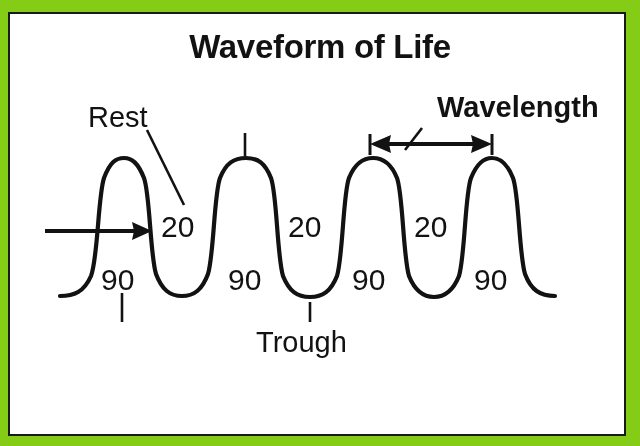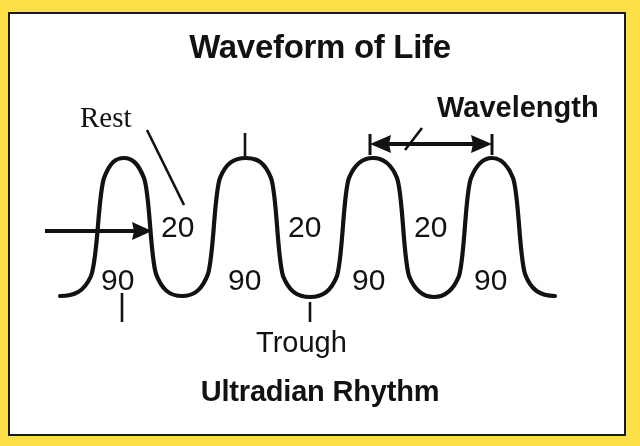--- a/index.html
+++ b/index.html
@@ -10,21 +10,21 @@
   body {
     width: 640px;
     height: 446px;
     font-family: "Liberation Sans", sans-serif;
     overflow: hidden;
   }
   #figure {
     position: relative;
     width: 640px;
     height: 446px;
-    background: #fde047;
+    background: #84cc16;
   }
   .frame {
     position: absolute;
     left: 8px;
     top: 12px;
     width: 618px;
     height: 424px;
     border: 2px solid #1a1a1a;
     background: #ffffff;
     box-sizing: border-box;
@@ -127,32 +127,31 @@
       <line x1="377" y1="144" x2="485" y2="144" stroke="#121212" stroke-width="4"></line>
       <polygon points="370,144 391,135 389,144 391,153" fill="#121212"></polygon>
       <polygon points="492,144 471,135 473,144 471,153" fill="#121212"></polygon>
     </g>
 
     <line x1="122" y1="293" x2="122" y2="322" stroke="#121212" stroke-width="2.6"></line>
 
     <line x1="310" y1="302" x2="310" y2="322" stroke="#121212" stroke-width="2.6"></line>
   </svg>
 
-  <div class="ann" style="left:80px; top:103px;font-family:Liberation Serif, serif;">Rest</div>
+  <div class="ann" style="left:88px; top:103px;">Rest</div>
 
 
   <div class="ann" style="left:437px; top:93px;font-weight:bold;">Wavelength</div>
 
 
   <div class="ann" style="left:256px; top:328px;">Trough</div>
 
   <div class="val" style="left:161px; top:212px;">20</div>
   <div class="val" style="left:288px; top:212px;">20</div>
   <div class="val" style="left:414px; top:212px;">20</div>
 
   <div class="val" style="left:101px; top:265px;">90</div>
   <div class="val" style="left:228px; top:265px;">90</div>
   <div class="val" style="left:352px; top:265px;">90</div>
   <div class="val" style="left:474px; top:265px;">90</div>
 
-  <div class="caption">Ultradian Rhythm</div>
 
 </div>
 
 </body></html>

